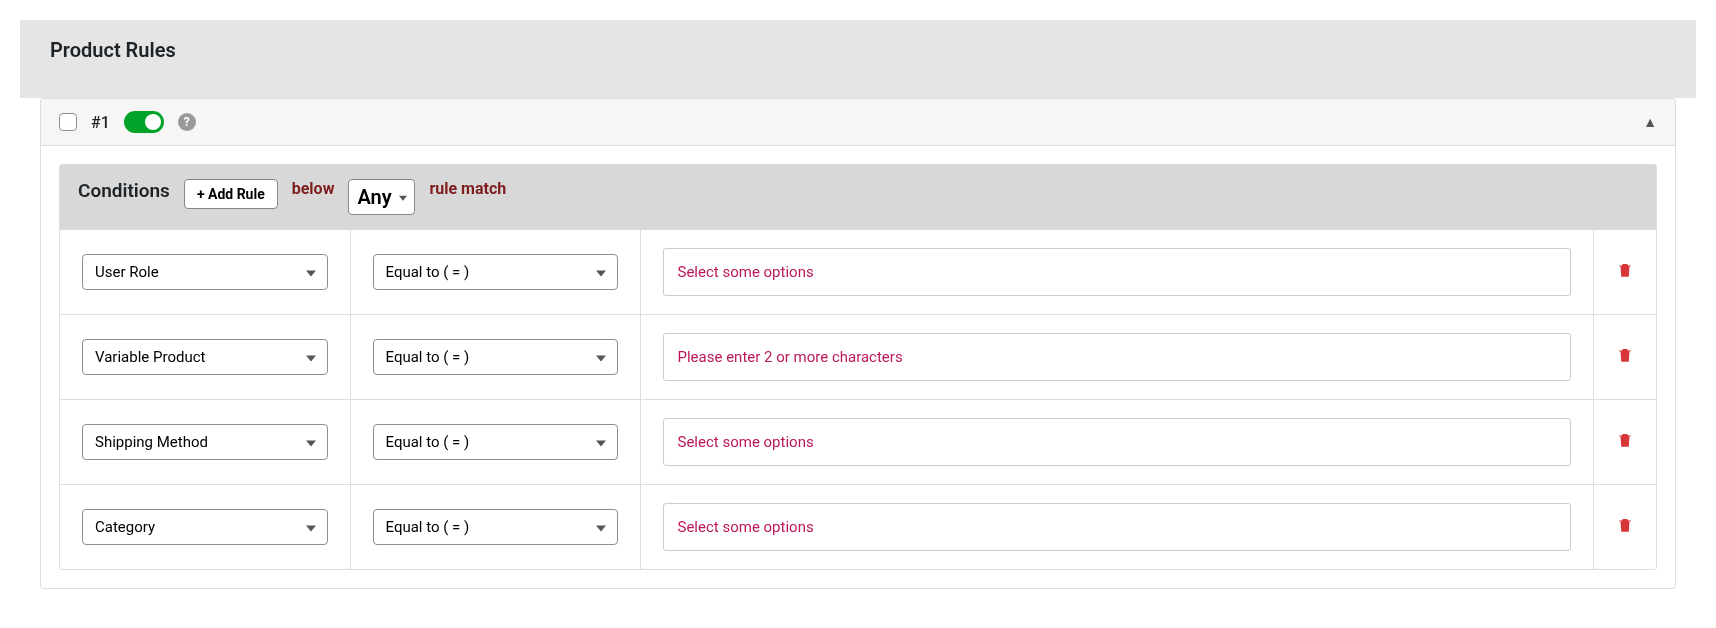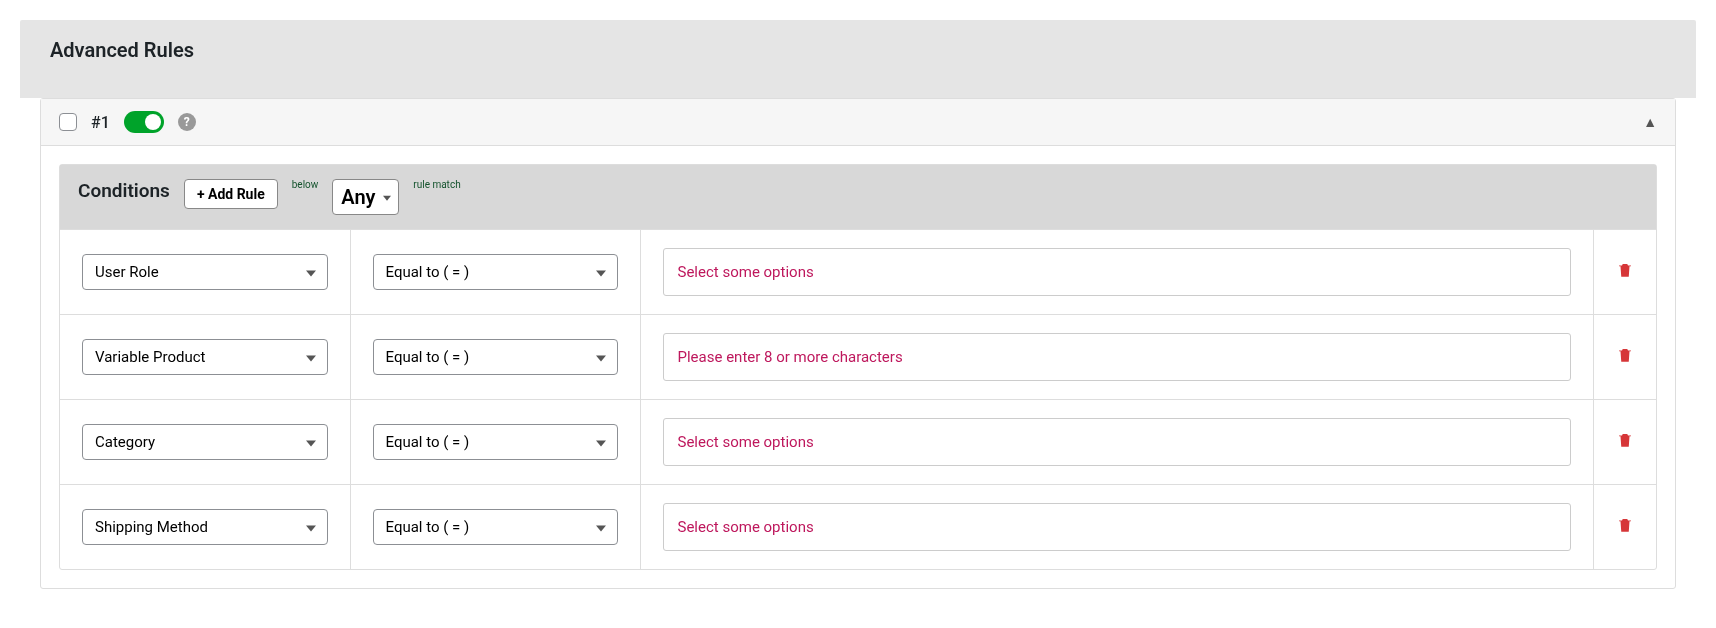--- a/index.html
+++ b/index.html
@@ -104,22 +104,23 @@
       background: #fff;
       border: 1px solid #888;
       border-radius: 4px;
       padding: 6px 12px;
       font-size: 14px;
       cursor: pointer;
       font-family: inherit;
       font-weight: bold;
     }
     .small-text {
-      font-size: 10px;
-      color: #14532d;
+      font-size: 16px;
+      color: #7f1d1d;
+      font-weight: bold;
     }
     .select-small {
       border: 1px solid #888;
       border-radius: 4px;
       padding: 5px 22px 5px 8px;
       font-size: 20px;
       font-weight: 600;
       cursor: pointer;
       background: #fff;
       appearance: none;
@@ -205,21 +206,21 @@
       display: inline-flex;
       align-items: center;
       justify-content: center;
     }
     .trash-icon svg { width: 18px; height: 20px; }
   </style>
 </head>
 <body>
 
 <div class="panel">
-  <div class="panel-header">Advanced Rules</div>
+  <div class="panel-header">Product Rules</div>
   <div class="panel-body">
 
     <div class="rule-card">
       <div class="rule-header">
         <div class="checkbox"></div>
         <div class="rule-number">#1</div>
         <div class="toggle"></div>
         <div class="help-icon">?</div>
         <div class="spacer"></div>
         <div class="collapse-icon">▲</div>
@@ -275,35 +276,35 @@
                 </div>
               </td>
               <td>
                 <div class="select-wrap">
                   <select class="select-field">
                     <option>Equal to ( = )</option>
                   </select>
                 </div>
               </td>
               <td>
-                <div class="multi-select">Please enter 8 or more characters</div>
+                <div class="multi-select">Please enter 2 or more characters</div>
               </td>
               <td>
                 <span class="trash-icon">
                   <svg viewBox="0 0 24 24" fill="currentColor">
                       <path d="M6 7h12l-1 14H7L6 7zm3-3h6l1 2H8l1-2zM4 6h16v1H4V6z"></path>
                     </svg>
                 </span>
               </td>
             </tr>
             <tr>
               <td>
                 <div class="select-wrap">
                   <select class="select-field">
-                    <option>Category</option>
+                    <option>Shipping Method</option>
                   </select>
                 </div>
               </td>
               <td>
                 <div class="select-wrap">
                   <select class="select-field">
                     <option>Equal to ( = )</option>
                   </select>
                 </div>
               </td>
@@ -315,21 +316,21 @@
                   <svg viewBox="0 0 24 24" fill="currentColor">
                       <path d="M6 7h12l-1 14H7L6 7zm3-3h6l1 2H8l1-2zM4 6h16v1H4V6z"></path>
                     </svg>
                 </span>
               </td>
             </tr>
             <tr>
               <td>
                 <div class="select-wrap">
                   <select class="select-field">
-                    <option>Shipping Method</option>
+                    <option>Category</option>
                   </select>
                 </div>
               </td>
               <td>
                 <div class="select-wrap">
                   <select class="select-field">
                     <option>Equal to ( = )</option>
                   </select>
                 </div>
               </td>

